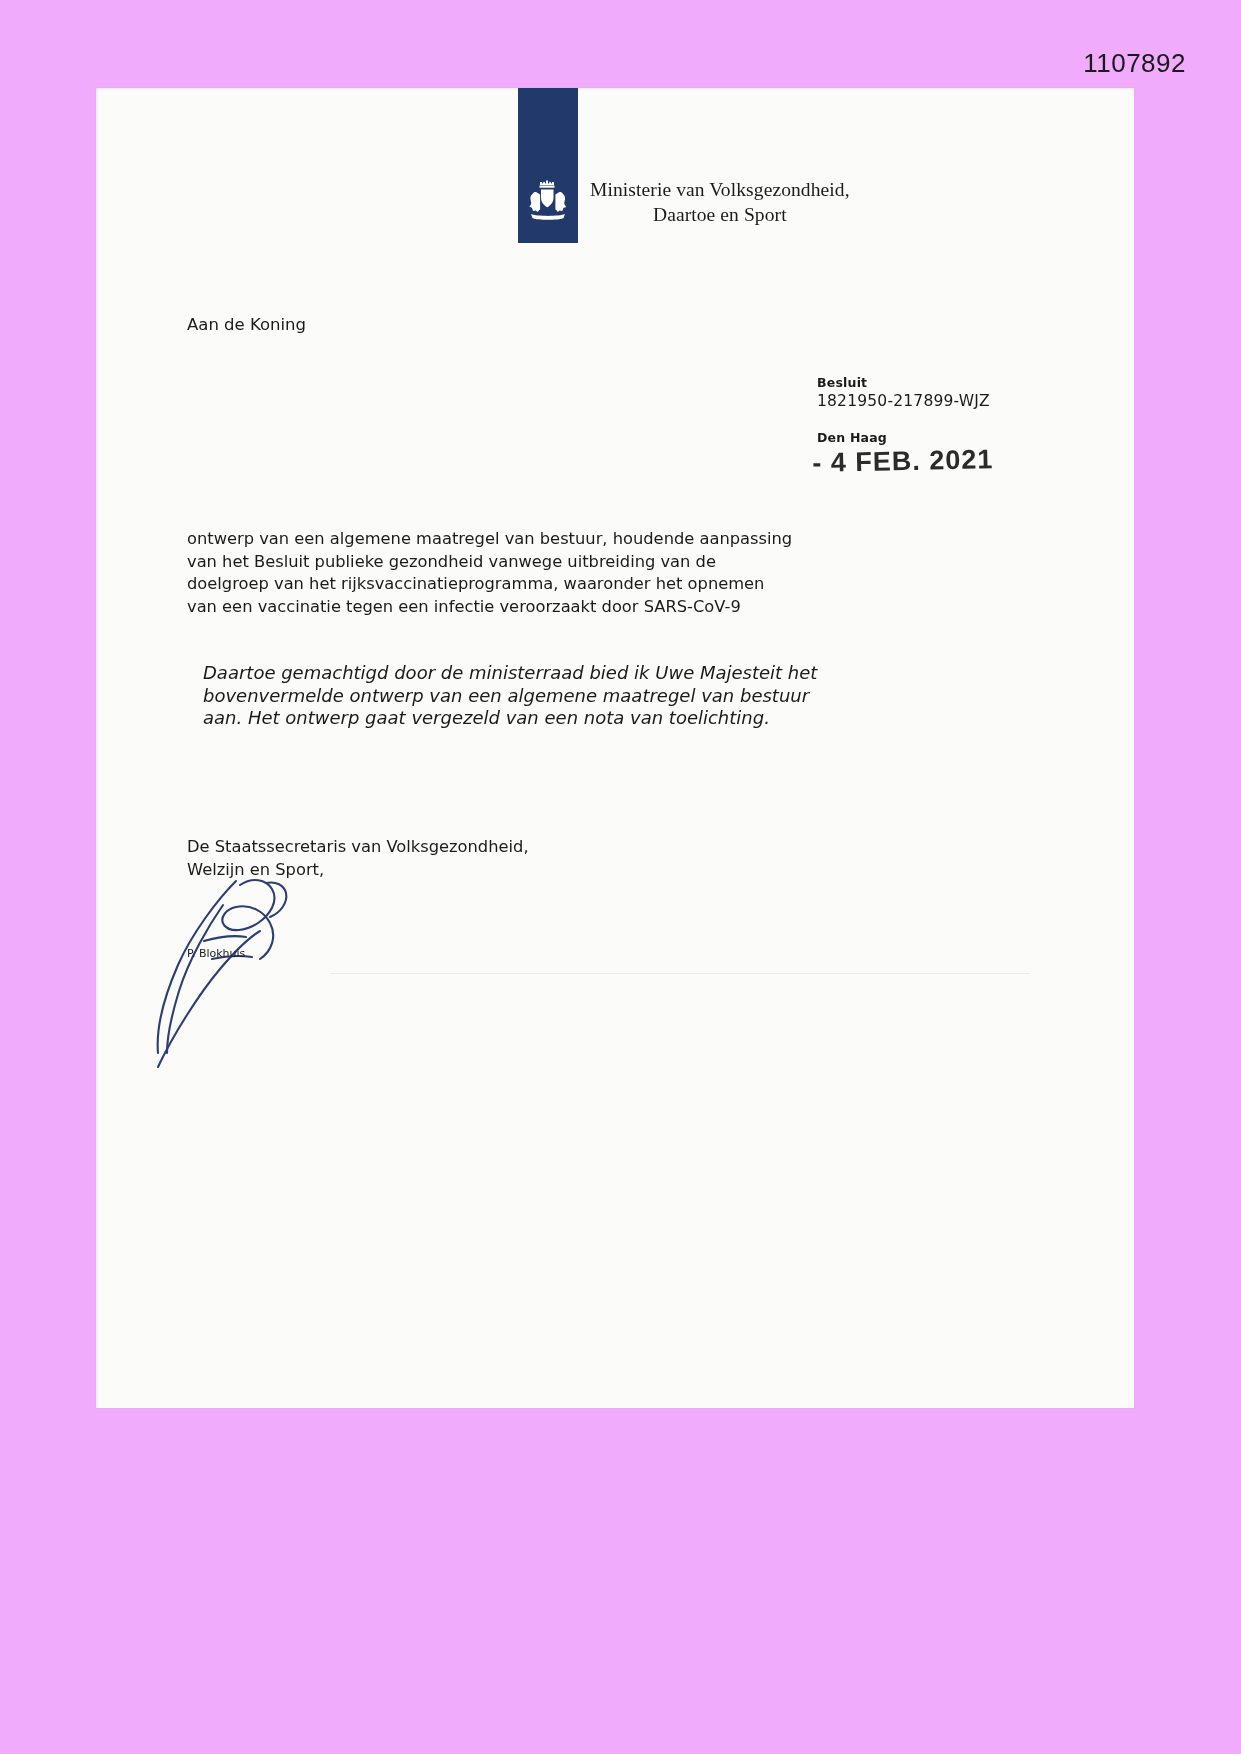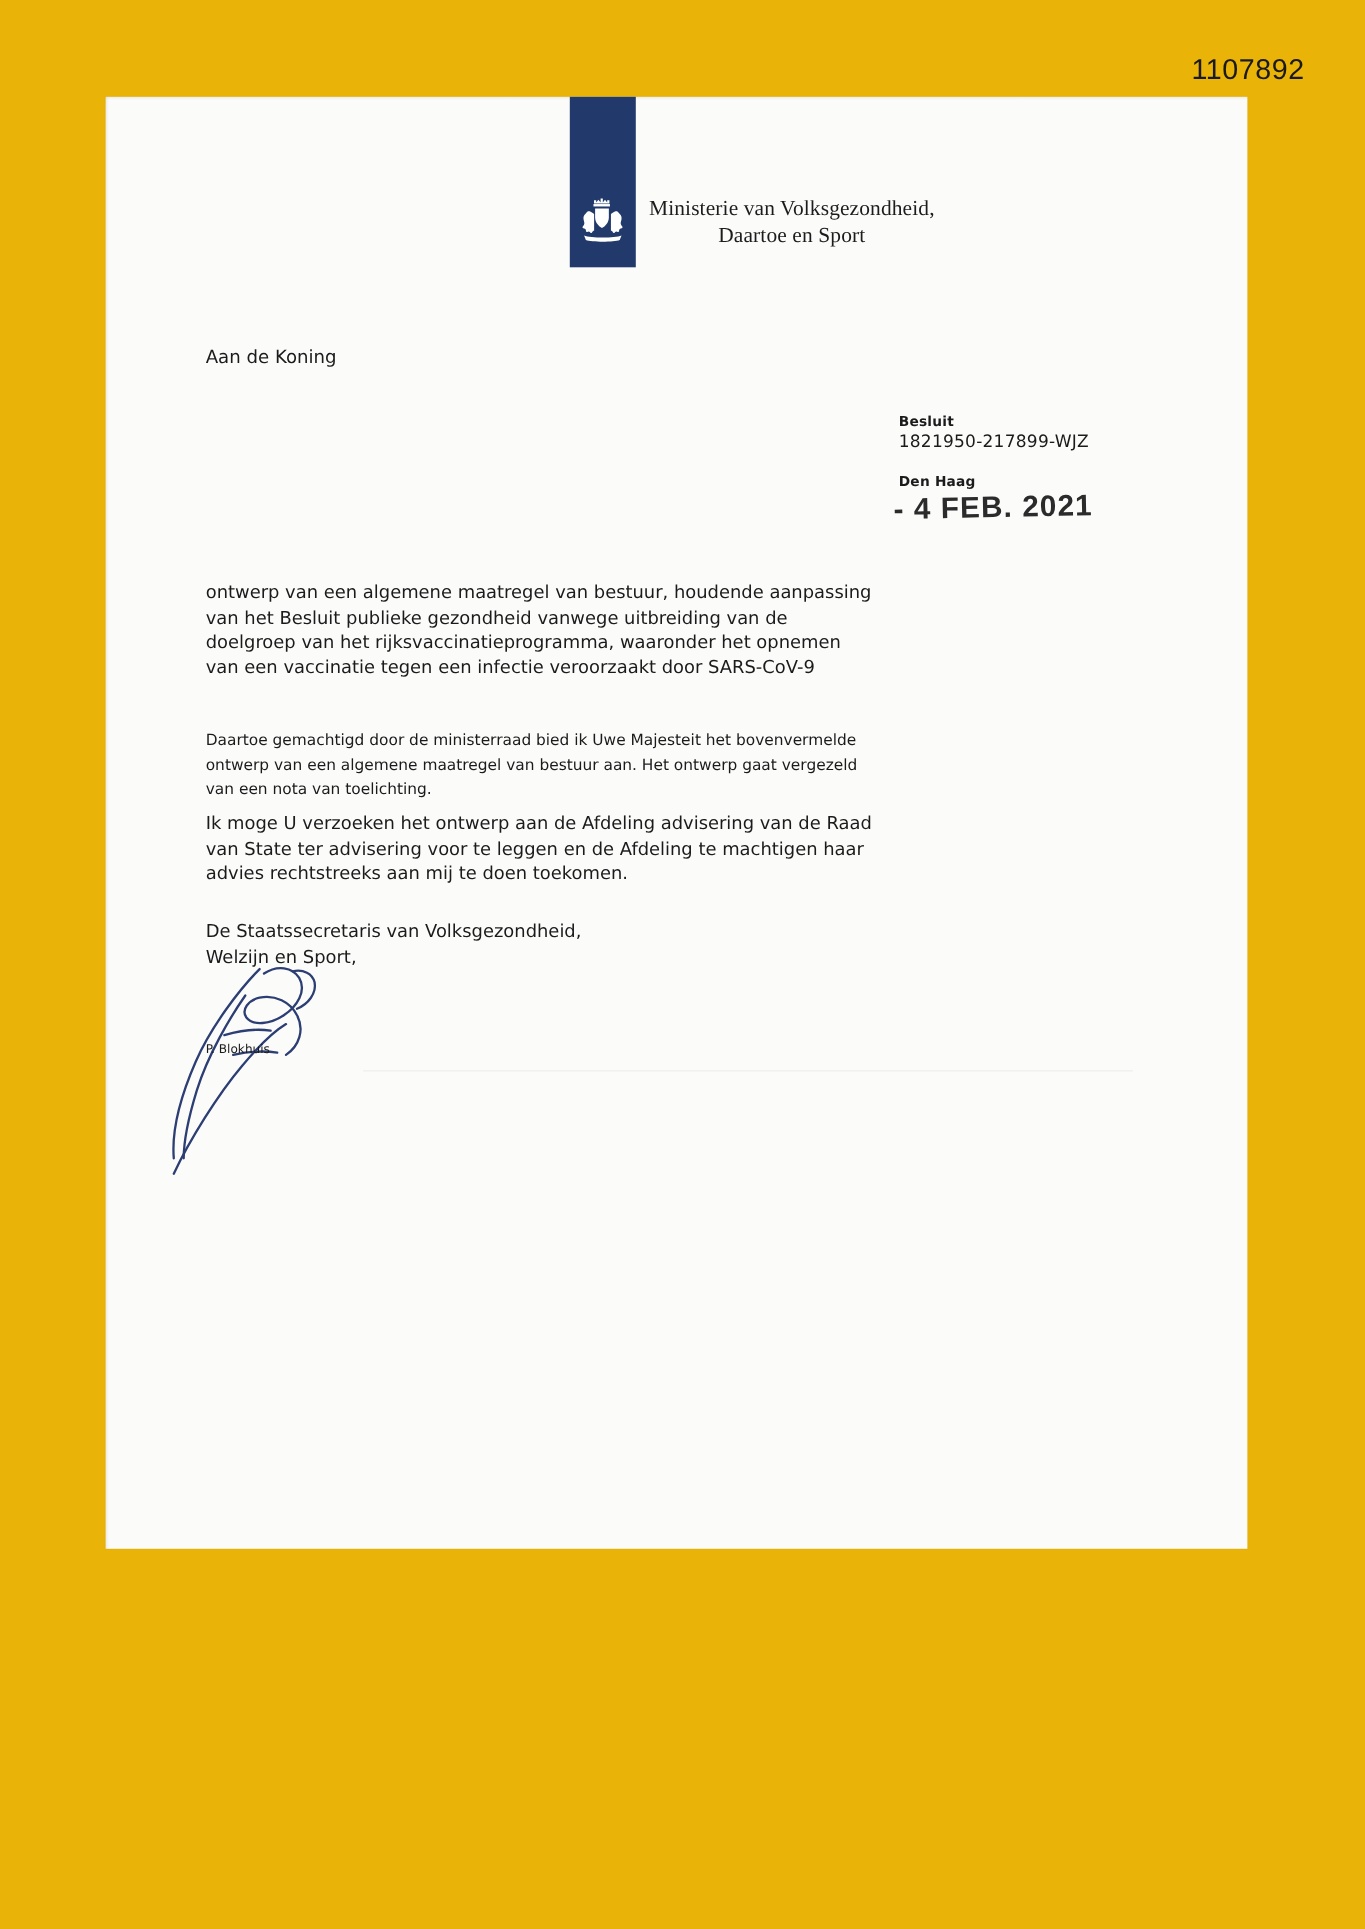--- a/index.html
+++ b/index.html
@@ -13,21 +13,21 @@
     font-family: "DejaVu Sans", sans-serif;
     color: #231f20;
     position: relative;
     overflow: hidden;
   }
 
   
   .page {
     position: absolute;
     inset: 0;
-    background: #eab308;
+    background: #f0abfc;
   }
   
   .scan-sheet {
     position: absolute;
     left: 96px;
     top: 88px;
     width: 1038px;
     height: 1320px;
     background: #fbfbfa;
     box-shadow: 0 0 0 1px rgba(0,0,0,0.015);
@@ -147,26 +147,27 @@
     position: absolute;
     left: 187px;
     top: 528px;
     width: 610px;
     font-size: 16.3px;
     line-height: 22.5px;
     color: #1b1b1b;
   }
   .para1 {
     position: absolute;
-    left: 187px;
+    left: 203px;
     top: 662px;
     width: 615px;
-    font-size: 14px;
-    line-height: 22.5px;
-    color: #1b1b1b;
+    font-size: 18px;
+    line-height: 22.5px;
+    color: #1b1b1b;
+    font-style: italic;
   }
   .para2 {
     position: absolute;
     left: 187px;
     top: 738px;
     width: 618px;
     font-size: 16.3px;
     line-height: 22.5px;
     color: #1b1b1b;
   }
@@ -236,21 +237,20 @@
   <div class="ref-block">
     <div class="ref-label">Besluit</div>
     <div class="ref-value">1821950-217899-WJZ</div>
     <div class="ref-gap"></div>
     <div class="ref-label">Den Haag</div>
   </div>
   <div class="date-stamp">- 4 FEB. 2021</div>
 
   <div class="subject">ontwerp van een algemene maatregel van bestuur, houdende aanpassing van het Besluit publieke gezondheid vanwege uitbreiding van de doelgroep van het rijksvaccinatieprogramma, waaronder het opnemen van een vaccinatie tegen een infectie veroorzaakt door SARS-CoV-9</div>
   <div class="para1">Daartoe gemachtigd door de ministerraad bied ik Uwe Majesteit het bovenvermelde ontwerp van een algemene maatregel van bestuur aan. Het ontwerp gaat vergezeld van een nota van toelichting.</div>
-  <div class="para2">Ik moge U verzoeken het ontwerp aan de Afdeling advisering van de Raad van State ter advisering voor te leggen en de Afdeling te machtigen haar advies rechtstreeks aan mij te doen toekomen.</div>
   <div class="closing" style="white-space: pre-line;">De Staatssecretaris van Volksgezondheid,
 Welzijn en Sport,</div>
 
   <div class="signature">
     <svg viewBox="0 0 230 230" width="230" height="230" aria-hidden="true">
       <g fill="none" stroke="#2c3e73" stroke-width="2.1" stroke-linecap="round" stroke-linejoin="round">
         <path d="M100 40 c12 -8 26 -6 32 4 c7 12 -2 26 -14 34 c-12 8 -28 10 -34 2 c-5 -7 2 -16 12 -18 c14 -3 28 4 34 16 c7 13 2 28 -10 36"></path>
         <path d="M96 36 c-18 18 -44 52 -58 84 c-14 32 -22 64 -20 88"></path>
         <path d="M83 60 c-14 20 -34 54 -44 86 c-8 26 -12 48 -12 62"></path>
         <path d="M18 222 c14 -30 40 -72 62 -98 c16 -19 30 -32 40 -38"></path>

